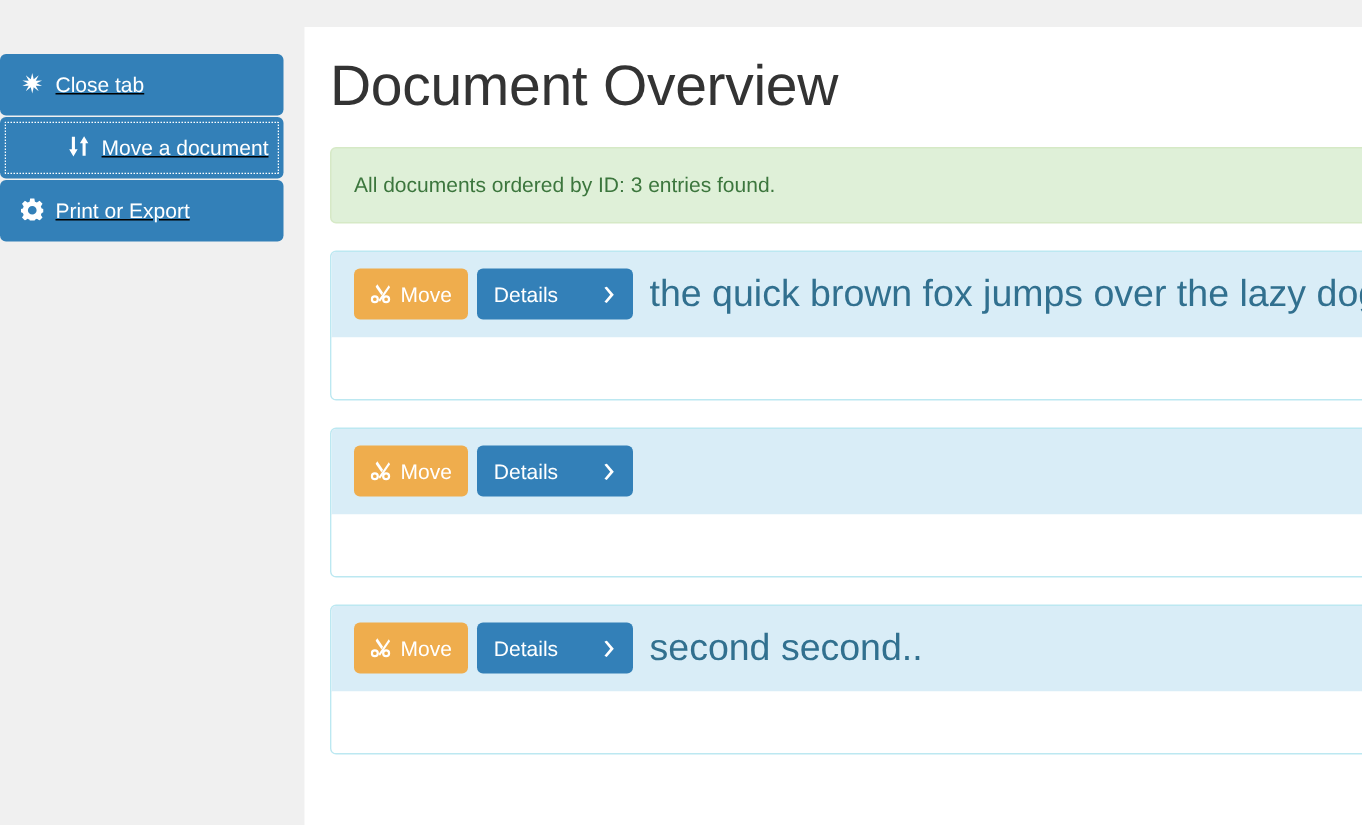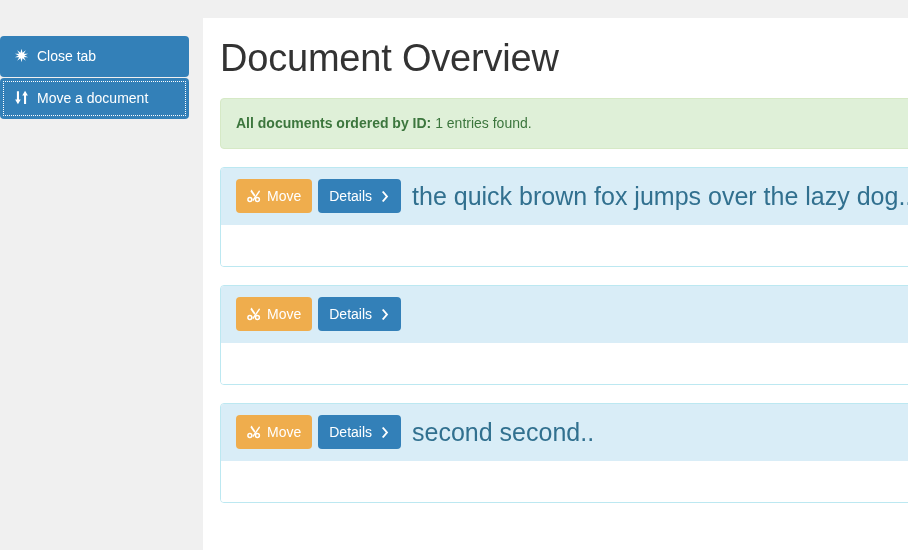--- a/index.html
+++ b/index.html
@@ -22,20 +22,21 @@
     background: #f0f0f0;
     overflow: hidden;
   }
 
   
   .sidebar {
     position: absolute;
     left: 0;
     top: 36px;
     width: 189px;
+    text-decoration: underline;
   }
   .nav-btn {
     position: relative;
     display: block;
     width: 189px;
     height: 41px;
     background: #3380b8;
     color: #ffffff;
     border: none;
     border-radius: 4px;
@@ -45,20 +46,21 @@
     font-size: 14px;
     font-family: "Liberation Sans", sans-serif;
     line-height: 41px;
     white-space: nowrap;
     cursor: pointer;
     overflow: hidden;
   }
   .nav-btn.focused {
     outline: 1px dotted #ffffff;
     outline-offset: -4px;
+    text-align: right;
   }
   .nav-btn .nav-ico {
     display: inline-block;
     width: 15px;
     height: 15px;
     vertical-align: -2px;
     margin-right: 8px;
   }
   .nav-btn .nav-ico svg { display: block; width: 15px; height: 15px; fill: #ffffff; }
   .nav-label { display: inline; }
@@ -89,21 +91,21 @@
   .alert-success {
     margin: 18px 0 0 0;
     padding: 15px 15px;
     background: #dff0d8;
     border: 1px solid #d6e9c6;
     border-radius: 4px;
     color: #3c763d;
     font-size: 14px;
     line-height: 1.4;
   }
-  .alert-success .alert-strong { font-weight: bold; }
+  .alert-success .alert-strong { font-weight: normal; }
 
   
   .doc-panel {
     margin-top: 18px;
     border: 1px solid #bce8f1;
     border-radius: 4px;
     background: #ffffff;
     overflow: hidden;
   }
   .doc-head {
@@ -131,20 +133,21 @@
     cursor: pointer;
     white-space: nowrap;
   }
   .btn-move {
     background: #efad4d;
     margin-right: 6px;
   }
   .btn-details {
     background: #3380b8;
     margin-right: 11px;
+    gap: 21px;
   }
   .btn .btn-ico { display: inline-flex; width: 14px; height: 14px; }
   .btn .btn-ico svg { display: block; width: 14px; height: 14px; fill: #ffffff; }
   .btn-move .btn-ico { margin-right: 6px; }
   .btn-details .btn-ico { margin-left: 7px; width: 11px; height: 11px; }
   .btn-details .btn-ico svg { width: 11px; height: 11px; }
 
   .doc-title {
     font-size: 25px;
     color: #31708f;
@@ -171,28 +174,35 @@
     <button class="nav-btn focused">
       <span class="nav-ico">
         <svg viewBox="0 0 16 16" aria-hidden="true">
           <path d="M4.2 15.2 L1.2 10.2 L3.1 10.2 L3.1 1.2 L5.3 1.2 L5.3 10.2 L7.2 10.2 Z"></path>
           <path d="M11.8 0.8 L14.8 5.8 L12.9 5.8 L12.9 14.8 L10.7 14.8 L10.7 5.8 L8.8 5.8 Z"></path>
         </svg>
       </span><span class="nav-label">Move a document</span>
     </button>
 
 
+    <button class="nav-btn">
+      <span class="nav-ico">
+        <svg viewBox="0 0 16 16" aria-hidden="true">
+          <path d="M6.5 0.4 L9.5 0.4 L9.9 2.6 L11.3 3.2 L13.2 2 L15.3 4.1 L14.1 6 L14.7 7.4 L16 7.8 L16 10.2 L14.7 10.6 L14.1 12 L15.3 13.9 L13.2 16 L11.3 14.8 L9.9 15.4 L9.5 17.6 L6.5 17.6 L6.1 15.4 L4.7 14.8 L2.8 16 L0.7 13.9 L1.9 12 L1.3 10.6 L0 10.2 L0 7.8 L1.3 7.4 L1.9 6 L0.7 4.1 L2.8 2 L4.7 3.2 L6.1 2.6 Z M8 5.6 A3.1 3.1 0 1 0 8 11.8 A3.1 3.1 0 1 0 8 5.6 Z"></path>
+        </svg>
+      </span><span class="nav-label">Print or Export</span>
+    </button>
 
   </div>
 
   <div class="content">
 
     <h1 class="page-title">Document Overview</h1>
 
-    <div class="alert-success"><span class="alert-strong">All documents ordered by ID:</span><span> 1 entries found.</span></div>
+    <div class="alert-success"><span class="alert-strong">All documents ordered by ID:</span><span> 3 entries found.</span></div>
 
     <div class="doc-panel">
       <div class="doc-head">
         <button class="btn btn-move">
           <span class="btn-ico">
             <svg viewBox="0 0 16 16" aria-hidden="true">
               <path d="M5.2 0.6 L9.6 7.0 L8.3 8.9 L3.9 2.5 Z"></path>
               <path d="M13.9 1.4 L14.9 2.8 L7.2 13.9 L6.2 12.5 Z"></path>
               <path d="M3.3 8.9 A3.1 3.1 0 1 0 3.3 15.1 A3.1 3.1 0 1 0 3.3 8.9 Z M3.3 10.6 A1.4 1.4 0 1 1 3.3 13.4 A1.4 1.4 0 1 1 3.3 10.6 Z"></path>
               <path d="M11.9 8.9 A3.1 3.1 0 1 0 11.9 15.1 A3.1 3.1 0 1 0 11.9 8.9 Z M11.9 10.6 A1.4 1.4 0 1 1 11.9 13.4 A1.4 1.4 0 1 1 11.9 10.6 Z"></path>

